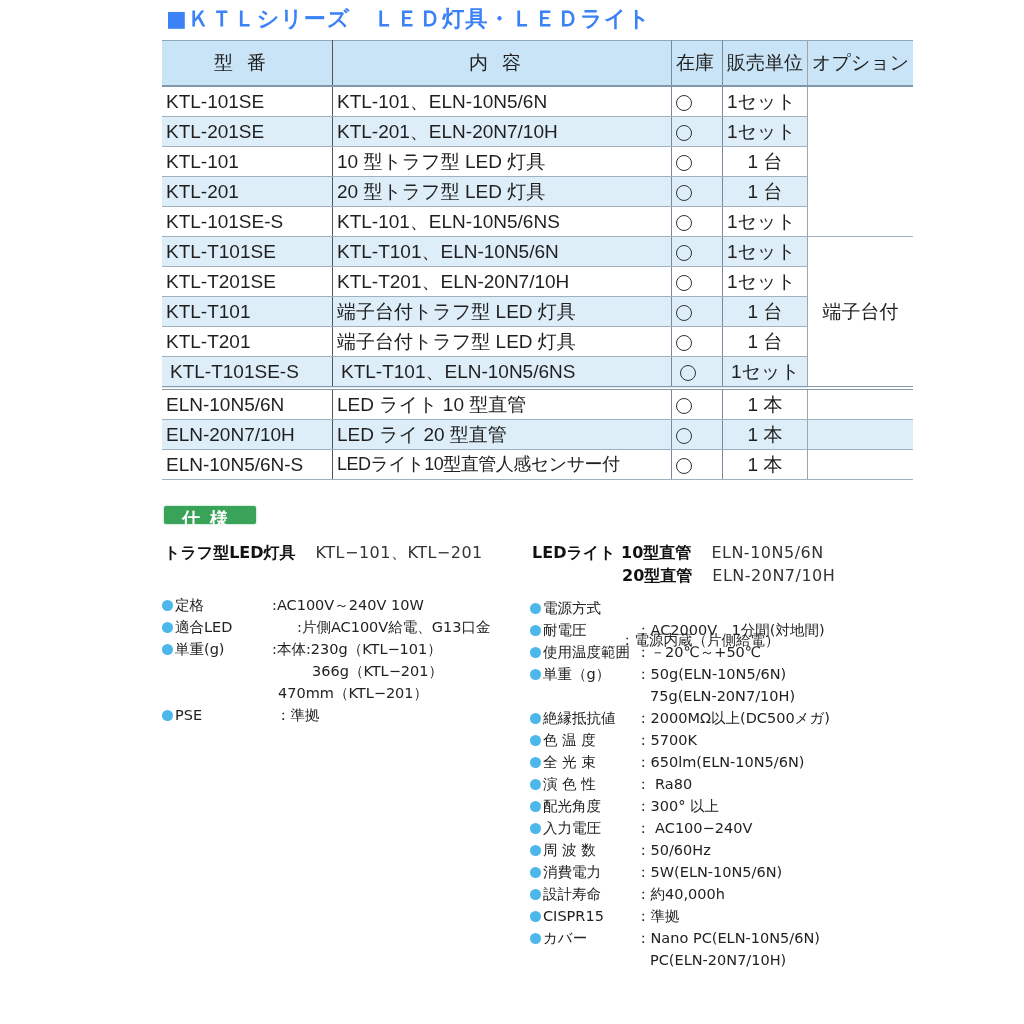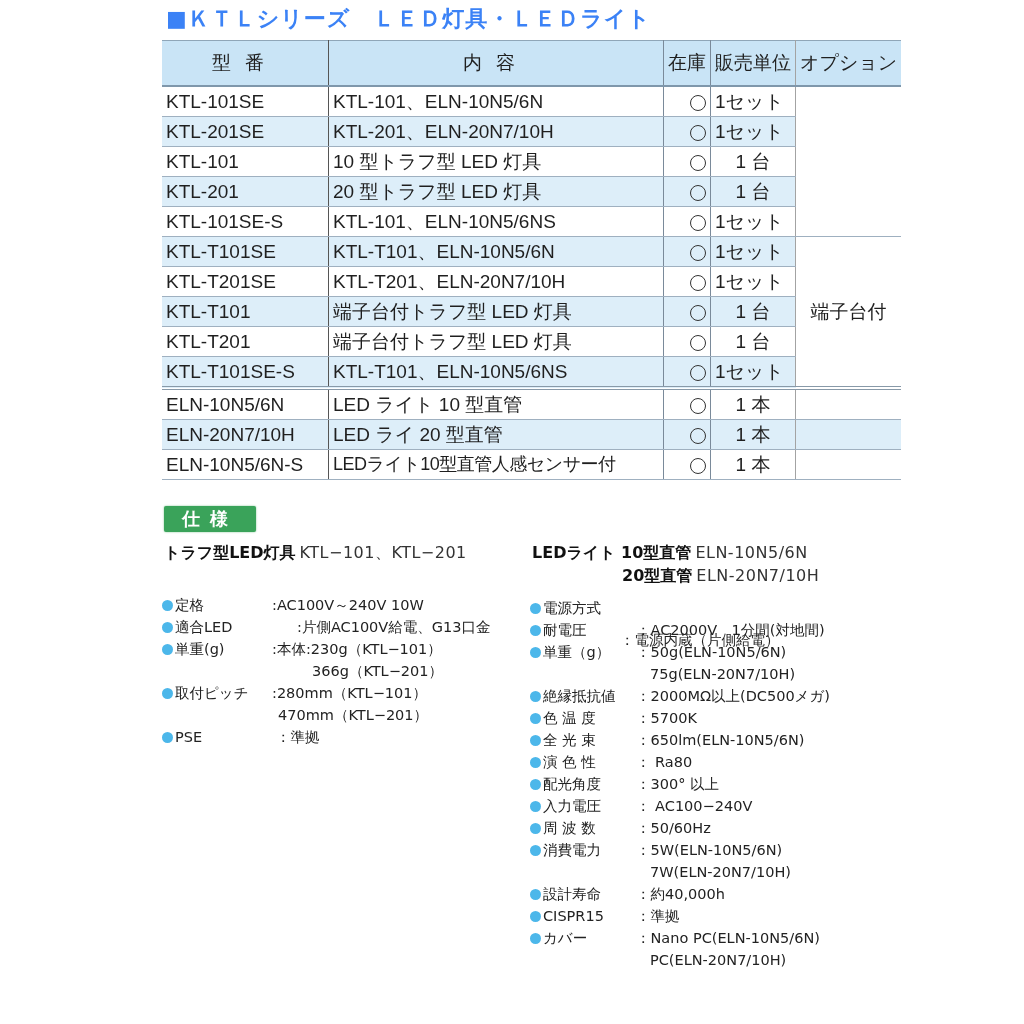--- a/index.html
+++ b/index.html
@@ -8,38 +8,38 @@
   .title { position:absolute; left:166px; top:4px; font-size:22px; font-weight:bold;
            letter-spacing:1px; color:#3b82f6; white-space:nowrap; }
   table.prod { position:absolute; left:162px; top:40px; border-collapse:collapse;
                font-family:"Liberation Sans", sans-serif; font-size:19px; color:#1f1f1f; }
   table.prod td, table.prod th { padding:0 4px; height:29px; line-height:29px;
                white-space:nowrap; border-bottom:1.5px solid #9fb0c0; }
   table.prod th { background:#c9e4f6; font-weight:normal; height:44px; line-height:44px;
                   border-top:1.5px solid #8fa6b8; border-bottom:2px solid #7f97ab; }
   .c-model { width:158px; border-right:1px solid #555; }
   .c-desc { width:326px; border-right:1px solid #7a8a9a; }
-  .c-stock { width:38px; text-align:right; border-right:1px solid #7a8a9a; }
+  .c-stock { width:38px; text-align:left; border-right:1px solid #7a8a9a; }
   .c-unit { width:69px; border-right:1px solid #a3a3a3;margin-left:9px; }
   .c-opt { width:66px; text-align:center; }
   th.c-model, th.c-desc { text-align:center; letter-spacing:14px; }
   th.c-stock, th.c-unit { letter-spacing:0; }
   tr.shade td.sh { background:#ddeef9; }
   td.opt-cell { background:#ffffff !important; border-bottom:1.5px solid #9fb0c0; }
-  tr.grp-end td { border-bottom:4px double #8899a8; }
+  tr.grp-end td { border-bottom:4px double #8899a8;padding-left:8px; }
   .unit-c { text-align:center; }
   .circle { display:inline-block; width:14px; height:14px; border:1.5px solid #333;
             border-radius:50%; vertical-align:middle; }
-  .badge { position:absolute; left:164px; top:506px; width:92px; height:26px;
+  .badge { position:absolute; left:164px; top:506px; width:92px; height:18px;
            background:#3aa35a; color:#fff; font-size:18px; font-weight:bold;
            text-align:center; line-height:26px; letter-spacing:10px; border-radius:2px;
            box-shadow:0 0 2px #7cc28e; }
   .hdr { position:absolute; font-size:16px; white-space:nowrap; }
   .hdr b { font-weight:bold; color:#111; }
-  .hdr span.v { font-family:"DejaVu Sans", sans-serif; color:#333; margin-left:4px; letter-spacing:0.5px; }
+  .hdr span.v { font-family:"DejaVu Sans", sans-serif; color:#333; margin-left:20px; letter-spacing:0.5px; }
   .spec { position:absolute; font-size:14.5px; color:#222; }
   .row { position:relative; height:22px; line-height:22px; white-space:nowrap; }
   .dot { display:inline-block; width:11px; height:11px; border-radius:50%;
          background:#4cb7ea; vertical-align:-1px; margin-right:2px; }
   .lbl { display:inline-block; }
   .val { position:absolute; top:0; }
 </style>
 </head>
 <body>
 
@@ -154,44 +154,41 @@
   <b>20型直管</b><span class="v">ELN-20N7/10H</span>
 </div>
 
 <div class="spec" style="left:162px;top:594px;width:340px;">
   <div class="row"><span class="dot"></span><span class="lbl">定格</span><span class="val" style="left:110px;">:AC100V～240V 10W</span></div>
   <div class="row"><span class="dot"></span><span class="lbl">適合LED</span><span class="val" style="left:110px;margin-left:25px;">:片側AC100V給電、G13口金</span></div>
   <div class="row"><span class="dot"></span><span class="lbl">単重(g)</span><span class="val" style="left:110px;">:本体:230g（KTL−101）</span></div>
   <div class="row">
       <span class="val" style="left:150px;">366g（KTL−201）</span>
     </div>
-  <div class="row"><span class="dot"></span><span class="lbl">取付ピッチ</span><span class="val" style="left:110px;">:280mm（KTL−101）</span></div>
   <div class="row">
       <span class="val" style="left:116px;">470mm（KTL−201）</span>
     </div>
   <div class="row"><span class="dot"></span><span class="lbl">PSE</span><span class="val" style="left:114px;">：準拠</span></div>
 </div>
 
 <div class="spec" style="left:530px;top:597px;width:350px;">
   <div class="row"><span class="dot"></span><span class="lbl">電源方式</span><span class="val" style="left:90px;margin-top:32px;">：電源内蔵（片側給電）</span></div>
   <div class="row"><span class="dot"></span><span class="lbl">耐電圧</span><span class="val" style="left:106px;">：AC2000V　1分間(対地間)</span></div>
+  <div class="row"><span class="dot"></span><span class="lbl">使用温度範囲</span><span class="val" style="left:106px;">：－20℃～+50℃</span></div>
   <div class="row"><span class="dot"></span><span class="lbl">単重（g）</span><span class="val" style="left:106px;">：50g(ELN-10N5/6N)</span></div>
   <div class="row">
       <span class="val" style="left:120px;">75g(ELN-20N7/10H)</span>
     </div>
   <div class="row"><span class="dot"></span><span class="lbl">絶縁抵抗値</span><span class="val" style="left:106px;">：2000MΩ以上(DC500メガ)</span></div>
   <div class="row"><span class="dot"></span><span class="lbl">色 温 度</span><span class="val" style="left:106px;">：5700K</span></div>
   <div class="row"><span class="dot"></span><span class="lbl">全 光 束</span><span class="val" style="left:106px;">：650lm(ELN-10N5/6N)</span></div>
   <div class="row"><span class="dot"></span><span class="lbl">演 色 性</span><span class="val" style="left:106px;">： Ra80</span></div>
   <div class="row"><span class="dot"></span><span class="lbl">配光角度</span><span class="val" style="left:106px;">：300° 以上</span></div>
   <div class="row"><span class="dot"></span><span class="lbl">入力電圧</span><span class="val" style="left:106px;">： AC100−240V</span></div>
   <div class="row"><span class="dot"></span><span class="lbl">周 波 数</span><span class="val" style="left:106px;">：50/60Hz</span></div>
   <div class="row"><span class="dot"></span><span class="lbl">消費電力</span><span class="val" style="left:106px;">：5W(ELN-10N5/6N)</span></div>
-  <div class="row">
-      <span class="val" style="left:120px;">7W(ELN-20N7/10H)</span>
-    </div>
   <div class="row"><span class="dot"></span><span class="lbl">設計寿命</span><span class="val" style="left:106px;">：約40,000h</span></div>
   <div class="row"><span class="dot"></span><span class="lbl">CISPR15</span><span class="val" style="left:106px;">：準拠</span></div>
   <div class="row"><span class="dot"></span><span class="lbl">カバー</span><span class="val" style="left:106px;">：Nano PC(ELN-10N5/6N)</span></div>
   <div class="row">
       <span class="val" style="left:120px;">PC(ELN-20N7/10H)</span>
     </div>
 </div>
 
 </body></html>

